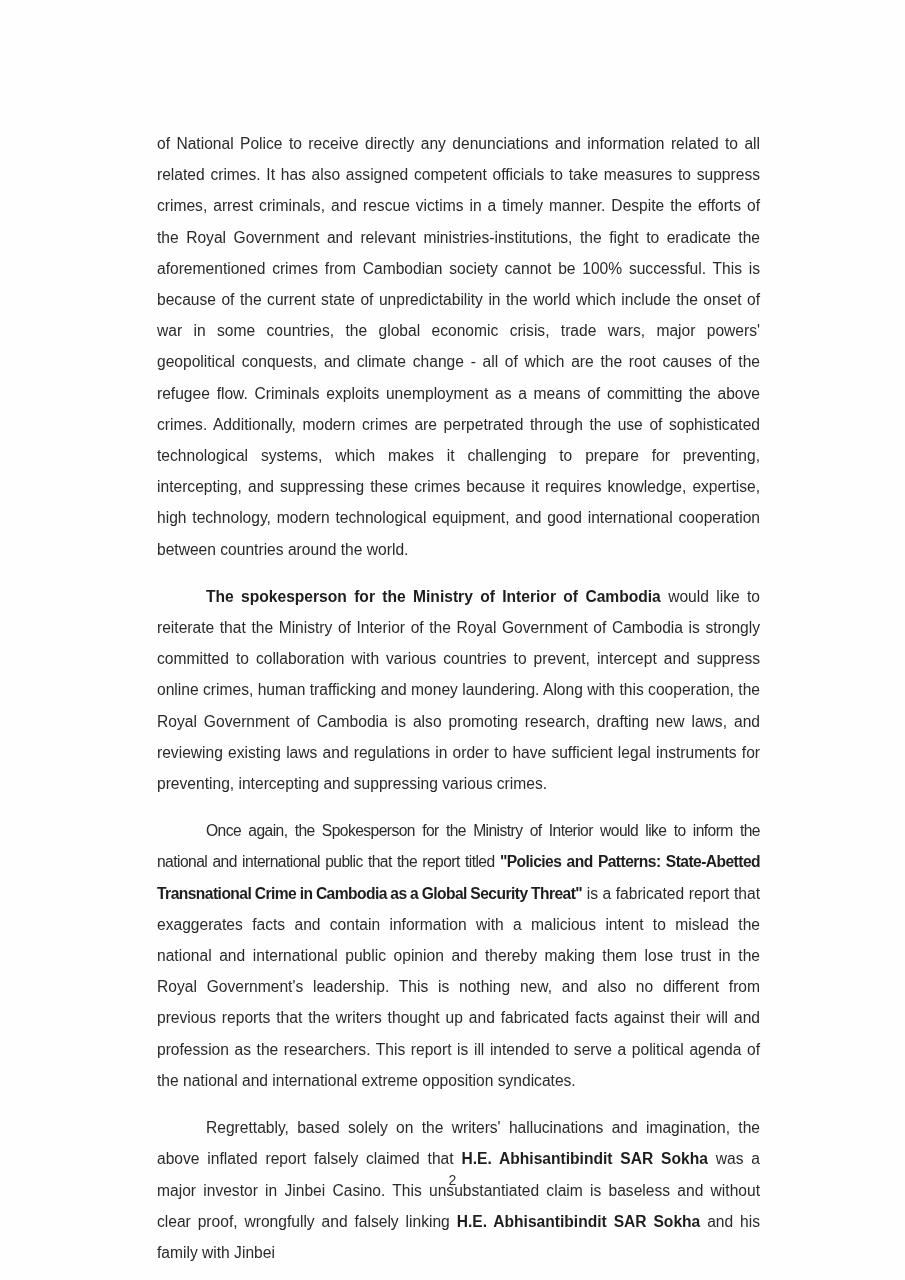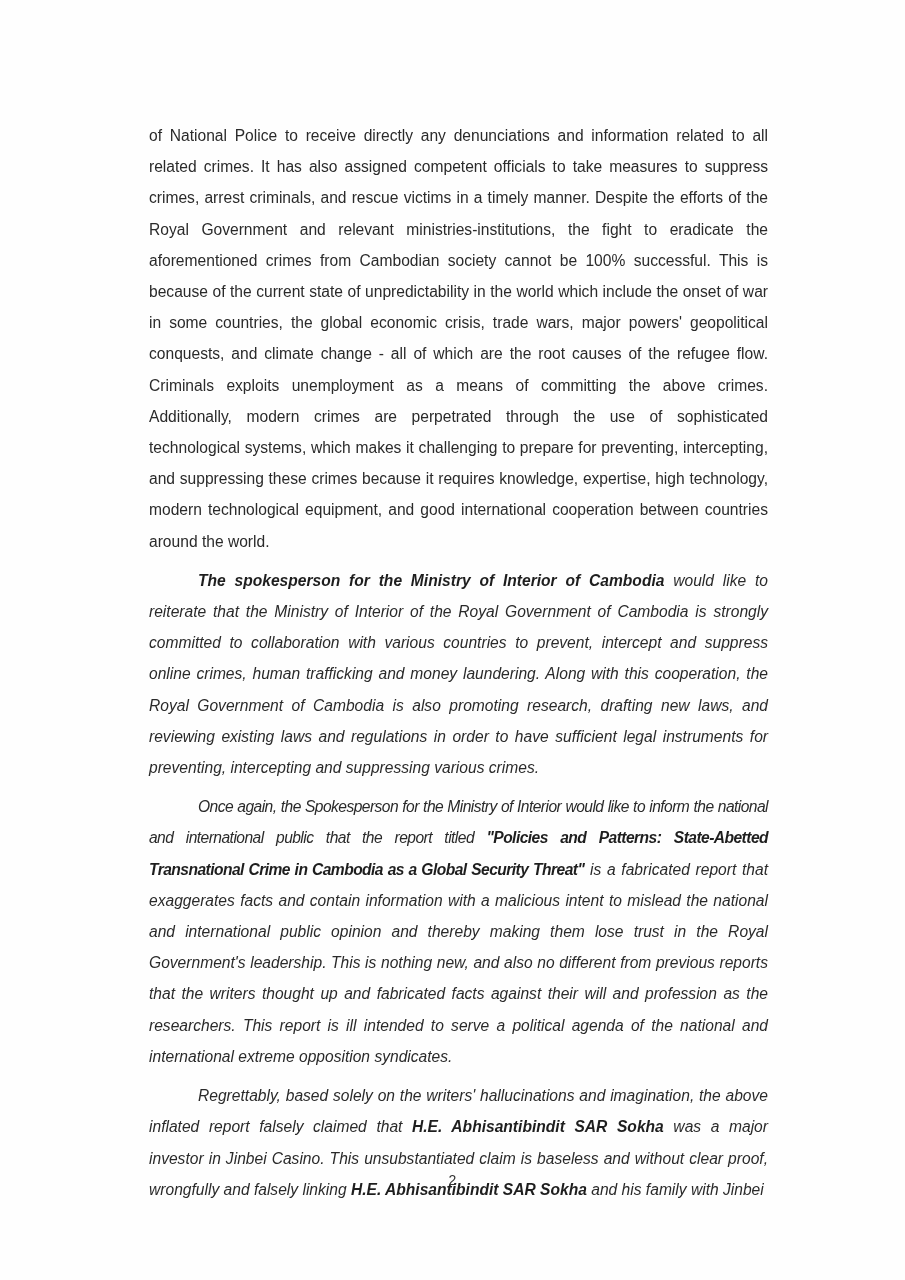--- a/index.html
+++ b/index.html
@@ -26,28 +26,27 @@
       left: 141px;
       top: 112px;
       width: 635px;
       font-family: "Liberation Sans", sans-serif;
       font-size: 15.6px;
       line-height: 31.2px;
       color: #2a2a2a;
       text-align: justify;
     }
     .body-text p {
-      margin: 8px;
+      margin: 16px;
       padding: 0;
       text-align: justify;
       text-align-last: left;
     }
     .body-text p.indent {
       text-indent: 49px;
-      font-style: italic;
     }
     .b {
       font-weight: bold;
       color: #1e1e1e;
     }
     .condensed {
       letter-spacing: -0.55px;
       word-spacing: -0.5px;
     }
     .page-number {

